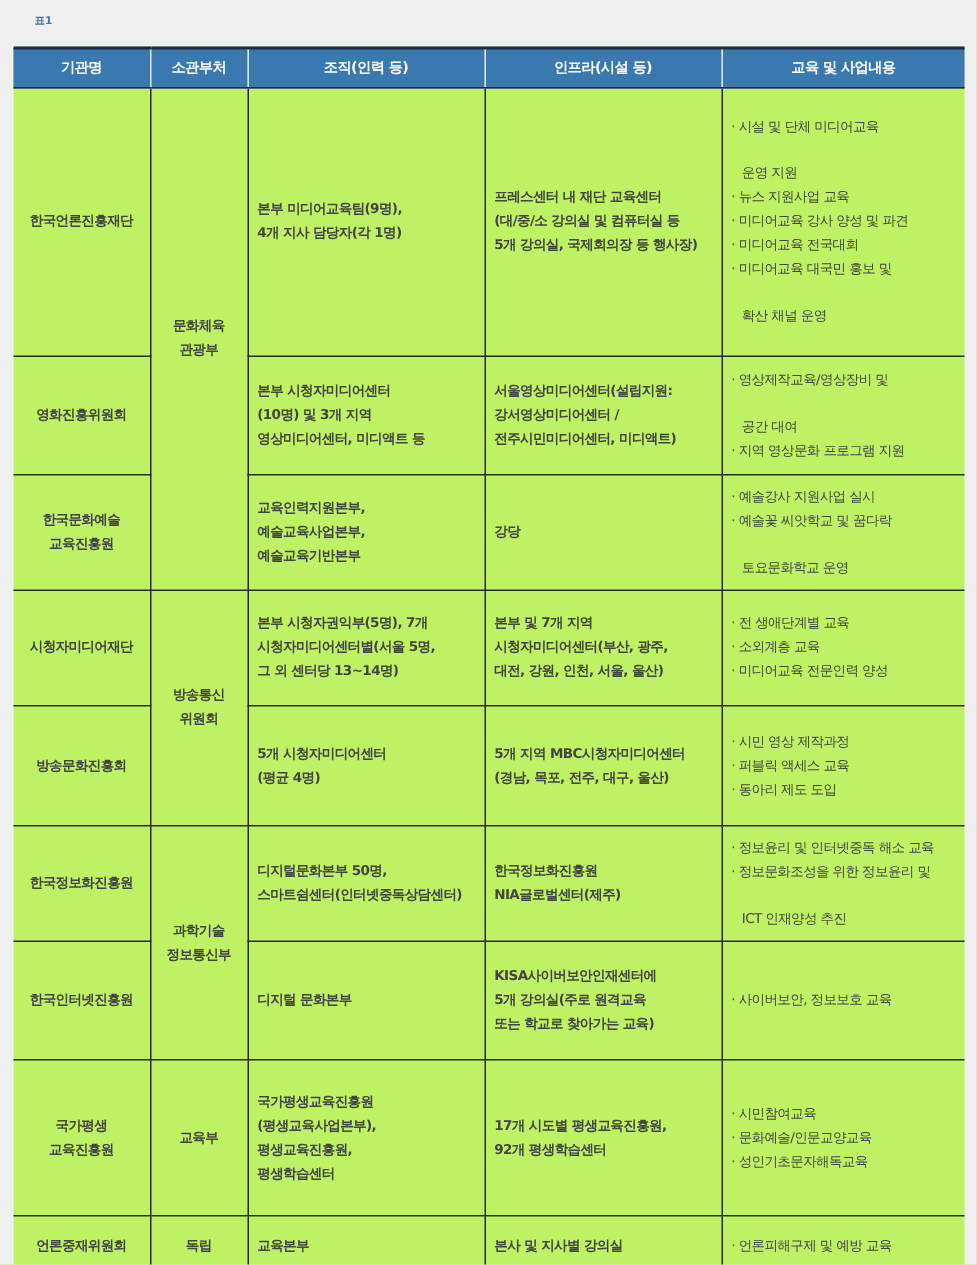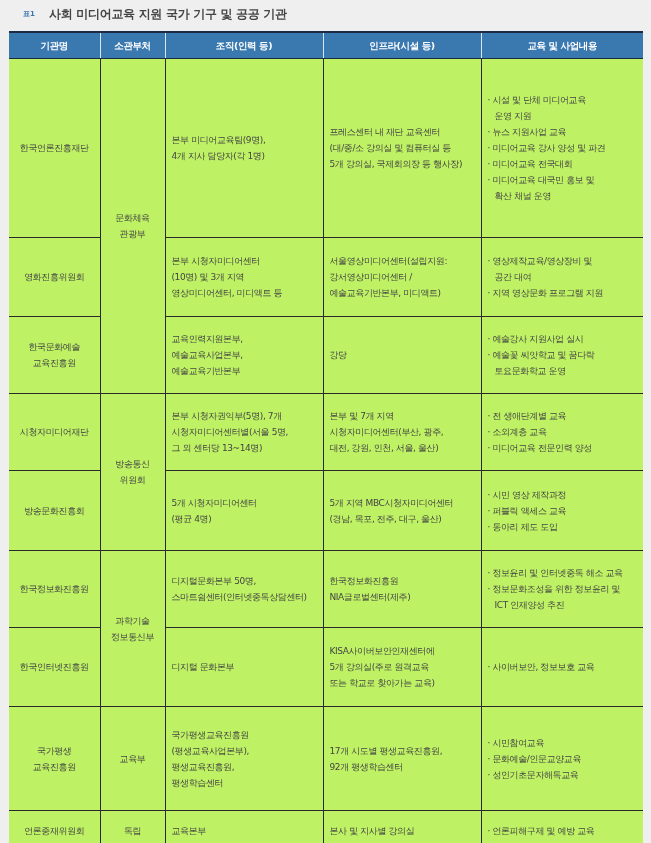--- a/index.html
+++ b/index.html
@@ -52,31 +52,30 @@
     border: 1px solid #2a2a2a;
     vertical-align: middle;
     padding: 0 6px;
     color: #444;
   }
   table.main tr td:first-child { border-left: none; margin-left: 24px; }
   table.main tr td:last-child { border-right: none; border-radius: 19px; }
   td.center { text-align: center; }
   td.left { text-align: left; }
   td.ministry { vertical-align: middle; }
-  .line { display: block; white-space: nowrap; }
+  .line { display: block; white-space: nowrap; font-weight: bold; }
   .bullet { display: block; white-space: nowrap; padding-left: 7px; text-indent: -7px; }
   .bullet::before { content: "· "; }
-  .cont { display: block; white-space: nowrap; padding-left: 7px; }
+  .cont { display: block; white-space: nowrap; padding-left: 7px; margin-top: 15px; }
 </style>
 </head>
 <body>
 
 <div class="title-bar">
   <span class="table-label">표1</span>
-  <span class="title-text">사회 미디어교육 지원 국가 기구 및 공공 기관</span>
 </div>
 
 <table class="main">
   <colgroup>
     <col style="width:91px">
     <col style="width:65px">
     <col style="width:158px">
     <col style="width:158px">
     <col style="width:162px">
   </colgroup>
@@ -124,21 +123,21 @@
         <span class="line">영화진흥위원회</span>
       </td>
       <td class="left">
         <span class="line">본부 시청자미디어센터</span>
         <span class="line">(10명) 및 3개 지역</span>
         <span class="line">영상미디어센터, 미디액트 등</span>
       </td>
       <td class="left">
         <span class="line">서울영상미디어센터(설립지원:</span>
         <span class="line">강서영상미디어센터 /</span>
-        <span class="line">예술교육기반본부, 미디액트)</span>
+        <span class="line">전주시민미디어센터, 미디액트)</span>
       </td>
       <td class="left">
         <span class="bullet">영상제작교육/영상장비 및</span>
         <span class="cont">공간 대여</span>
         <span class="bullet">지역 영상문화 프로그램 지원</span>
       </td>
     </tr>
 
     <tr style="height:77px">
       <td class="center">

